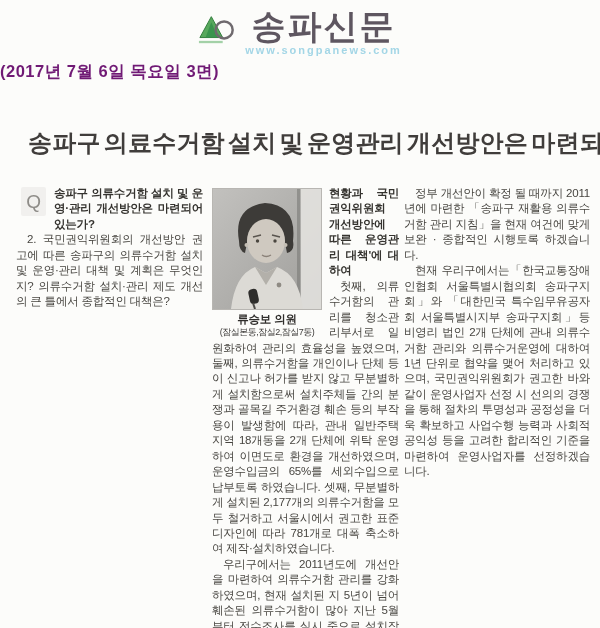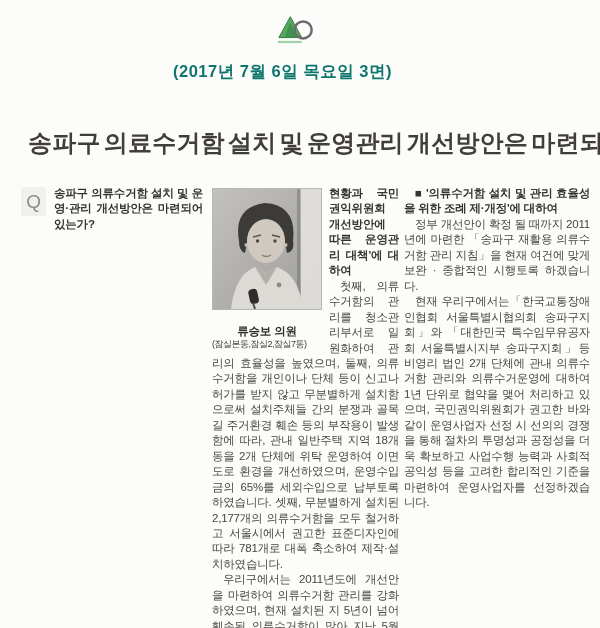--- a/index.html
+++ b/index.html
@@ -14,22 +14,22 @@
   .masthead-inner{display:inline-flex;align-items:flex-start;}
   .logo-icon{width:38px;height:34px;margin:4px 9px 0 0;}
   .logo-stack{display:inline-block;text-align:center;}
   .logo-title{
     font-size:34px;font-weight:700;color:#5e5660;letter-spacing:2px;
     line-height:36px;font-family:"Liberation Sans",sans-serif;
   }
   .logo-url{font-size:11px;color:#a3d6e6;letter-spacing:2px;margin-top:0px;font-weight:700;}
   
   .dateline{
-    position:absolute;top:61px;left:0;width:565px;text-align:center;
-    font-size:16.5px;font-weight:700;color:#0f766e;letter-spacing:0.5px;
+    position:absolute;top:61px;left:0;width:565px;
+    font-size:16.5px;font-weight:700;color:#701a75;letter-spacing:0.5px;
   }
   
   .headline{
     position:absolute;top:127px;left:28px;width:552px;
     font-family:"Liberation Serif","DejaVu Serif",serif;
     font-size:24px;font-weight:700;color:#403d3b;
     white-space:nowrap;word-spacing:-3px;letter-spacing:0.2px;
   }
   
   .col{
@@ -49,46 +49,51 @@
     float:left;width:25px;height:29px;margin:1px 8px 1px 5px;
     background:#f1f0ee;border-radius:2px;color:#8e8c88;
     font-size:19px;line-height:29px;text-align:center;font-weight:400;
   }
   
   .photo-block{float:left;width:110px;margin:2px 7px 1px 0;}
   .photo-frame{
     width:108px;height:120px;border:1px solid #b8b6b2;background:#c7c6c3;
     display:block;
   }
-  .caption-name{text-align:center;font-weight:700;font-size:11.5px;color:#2f2d2b;margin-top:15px;line-height:13px;}
-  .caption-districts{font-size:9px;color:#3c3a38;letter-spacing:-0.5px;line-height:12px;}
+  .caption-name{text-align:center;font-weight:700;font-size:11.5px;color:#2f2d2b;margin-top:3px;line-height:13px;}
+  .caption-districts{text-align:center;font-size:9px;color:#3c3a38;letter-spacing:-0.5px;line-height:12px;}
 </style>
 </head>
 <body>
 
 <div class="masthead">
   <div class="masthead-inner">
     <svg class="logo-icon" viewBox="0 0 40 34">
       <polygon points="2,26 14,4 26,26" fill="#57a85c" stroke="#2f7a3a" stroke-width="1"></polygon>
       <polygon points="14,10 21,26 8,26" fill="#35914a" opacity="0.85"></polygon>
       <circle cx="27.5" cy="18" r="9" fill="none" stroke="#6f6a6e" stroke-width="2.6"></circle>
       <rect x="1" y="29.5" width="25" height="2.4" fill="#8cc592" opacity="0.8"></rect>
     </svg>
+    <div class="logo-stack">
+      <div class="logo-title">송파신문</div>
+      <div class="logo-url">www.songpanews.com</div>
+    </div>
   </div>
 </div>
 
 <div class="dateline">(2017년 7월 6일 목요일 3면)</div>
 
 <div class="headline">송파구 의료수거함 설치 및 운영관리 개선방안은 마련되어 있는가?</div>
 
 <div class="col col1">
   <div>
     <div class="marker-box">Q</div>
     <span class="lead">송파구 의류수거함 설치 및 운영·관리 개선방안은  마련되어 있는가?</span>
   </div>
+  <p class="para">2. 국민권익위원회의 개선방안 권고에 따른 송파구의 의류수거함 설치 및 운영·관리 대책 및 계획은 무엇인지? 의류수거함 설치·관리 제도 개선의 큰 틀에서 종합적인 대책은?</p>
 
 </div>
 
 <div class="col col2">
   <div class="photo-block">
     <svg class="photo-frame" viewBox="0 0 108 120" preserveAspectRatio="none">
       <defs>
         <linearGradient id="pbg" x1="0" y1="0" x2="1" y2="1">
           <stop offset="0" stop-color="#c2c1be"></stop>
           <stop offset="1" stop-color="#9f9e9b"></stop>
@@ -118,16 +123,15 @@
     </svg>
     <div class="caption-name">류승보 의원</div>
     <div class="caption-districts">(잠실본동,잠실2,잠실7동)</div>
   </div>
   <p class="para noindent"><span class="sec-title">현황과 국민권익위원회 개선방안에 따른 운영관리 대책'에 대하여</span></p>
   <p class="para">첫째, 의류수거함의 관리를 청소관리부서로 일원화하여 관리의 효율성을 높였으며, 둘째, 의류수거함을 개인이나 단체 등이 신고나 허가를 받지 않고 무분별하게 설치함으로써 설치주체들 간의 분쟁과 골목길 주거환경 훼손 등의 부작용이 발생함에 따라, 관내 일반주택 지역 18개동을  2개 단체에 위탁 운영하여 이면도로 환경을 개선하였으며, 운영수입금의 65%를 세외수입으로 납부토록 하였습니다. 셋째, 무분별하게 설치된 2,177개의 의류수거함을 모두 철거하고 서울시에서 권고한 표준디자인에 따라 781개로 대폭 축소하여 제작·설치하였습니다.</p>
   <p class="para">우리구에서는 2011년도에 개선안을 마련하여 의류수거함 관리를 강화하였으며, 현재 설치된 지 5년이 넘어 훼손된 의류수거함이 많아 지난 5월부터 전수조사를 실시 중으로 설치장소의 적정성 여부, 퇴색 및 변색, 안내문 훼손 등</p>
 </div>
 
 <div class="col col3">
-  <p class="para"><span class="sec-title">■ '의류수거함 설치 및 관리 효율성을 위한 조례 제·개정'에 대하여</span></p>
   <p class="para">정부 개선안이 확정 될 때까지 2011년에 마련한 「송파구 재활용 의류수거함 관리 지침」을 현재 여건에 맞게 보완 · 종합적인 시행토록 하겠습니다.</p>
   <p class="para">현재 우리구에서는「한국교통장애인협회 서울특별시협의회 송파구지회」와 「대한민국 특수임무유공자회 서울특별시지부 송파구지회」등 비영리 법인 2개 단체에 관내 의류수거함 관리와 의류수거운영에 대하여 1년 단위로 협약을 맺어 처리하고 있으며, 국민권익위원회가 권고한 바와 같이 운영사업자 선정 시 선의의 경쟁을 통해 절차의 투명성과 공정성을 더욱 확보하고 사업수행 능력과 사회적 공익성 등을 고려한 합리적인 기준을 마련하여 운영사업자를 선정하겠습니다.</p>
 </div>
 
 </body></html>

